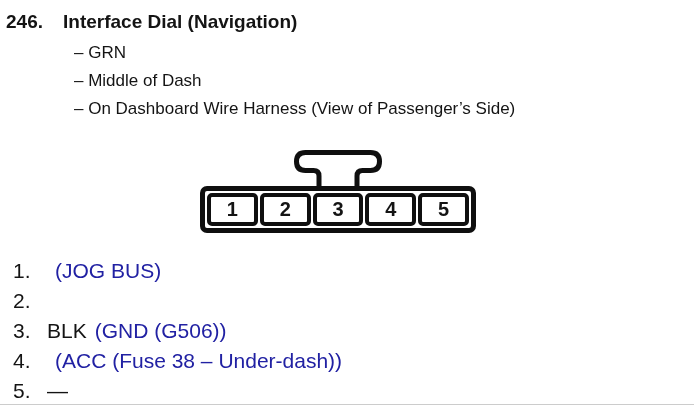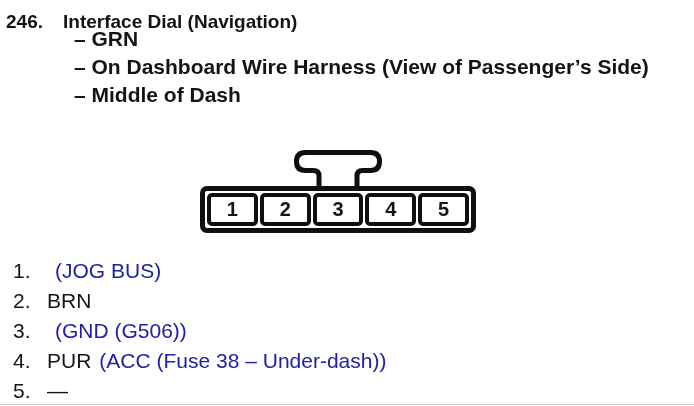--- a/index.html
+++ b/index.html
@@ -26,26 +26,25 @@
     font-size: 19px;
     font-weight: bold;
     line-height: 26px;
     white-space: nowrap;
   }
   .title-num { width: 57px; }
 
   
   .notes {
     position: absolute;
-    top: 25px;
+    top: 39px;
     left: 74px;
-    font-size: 21px;
+    font-size: 17px;
     line-height: 28px;
     white-space: nowrap;
-    font-weight: bold;
   }
 
   
   .connector-area {
     position: absolute;
     top: 147px;
     left: 200px;
     width: 276px;
     height: 90px;
   }
@@ -117,22 +116,22 @@
 
 <div class="page">
 
   <div class="title-row">
     <span class="title-num">246.</span>
     <span>Interface Dial (Navigation)</span>
   </div>
 
   <div class="notes">
     <div>– GRN</div>
+    <div>– Middle of Dash</div>
     <div>– On Dashboard Wire Harness (View of Passenger’s Side)</div>
-    <div>– Middle of Dash</div>
   </div>
 
   <div class="connector-area">
     <svg class="latch-svg" viewBox="0 0 90 40">
       <path d="M 26 40 L 26 26 Q 26 20.5 20.5 20.5 L 12.5 20.5 Q 3.5 20.5 3.5 11.5 Q 3.5 2.5 12.5 2.5 L 77.5 2.5 Q 86.5 2.5 86.5 11.5 Q 86.5 20.5 77.5 20.5 L 69.5 20.5 Q 64 20.5 64 26 L 64 40" fill="#ffffff" stroke="#0f0f0f" stroke-width="5" stroke-linejoin="round"></path>
     </svg>
     <div class="pin-box">
       <div class="pin-cell">1</div>
       <div class="pin-cell">2</div>
       <div class="pin-cell">3</div>
@@ -141,29 +140,28 @@
     </div>
   </div>
 
   <div class="pin-list">
     <div class="pin-row">
       <span class="pin-num">1.</span>
       <span class="pin-desc">(JOG BUS)</span>
     </div>
     <div class="pin-row">
       <span class="pin-num">2.</span>
-      <span class="pin-color">BRN</span>
     </div>
     <div class="pin-row">
       <span class="pin-num">3.</span>
+      <span class="pin-color">BLK</span>
       <span class="pin-desc">(GND (G506))</span>
     </div>
     <div class="pin-row">
       <span class="pin-num">4.</span>
-      <span class="pin-color">PUR</span>
       <span class="pin-desc">(ACC (Fuse 38 – Under-dash))</span>
     </div>
     <div class="pin-row">
       <span class="pin-num">5.</span>
       <span class="pin-color">—</span>
       <span class="pin-desc"></span>
     </div>
   </div>
 
   <div class="bottom-rule"></div>

